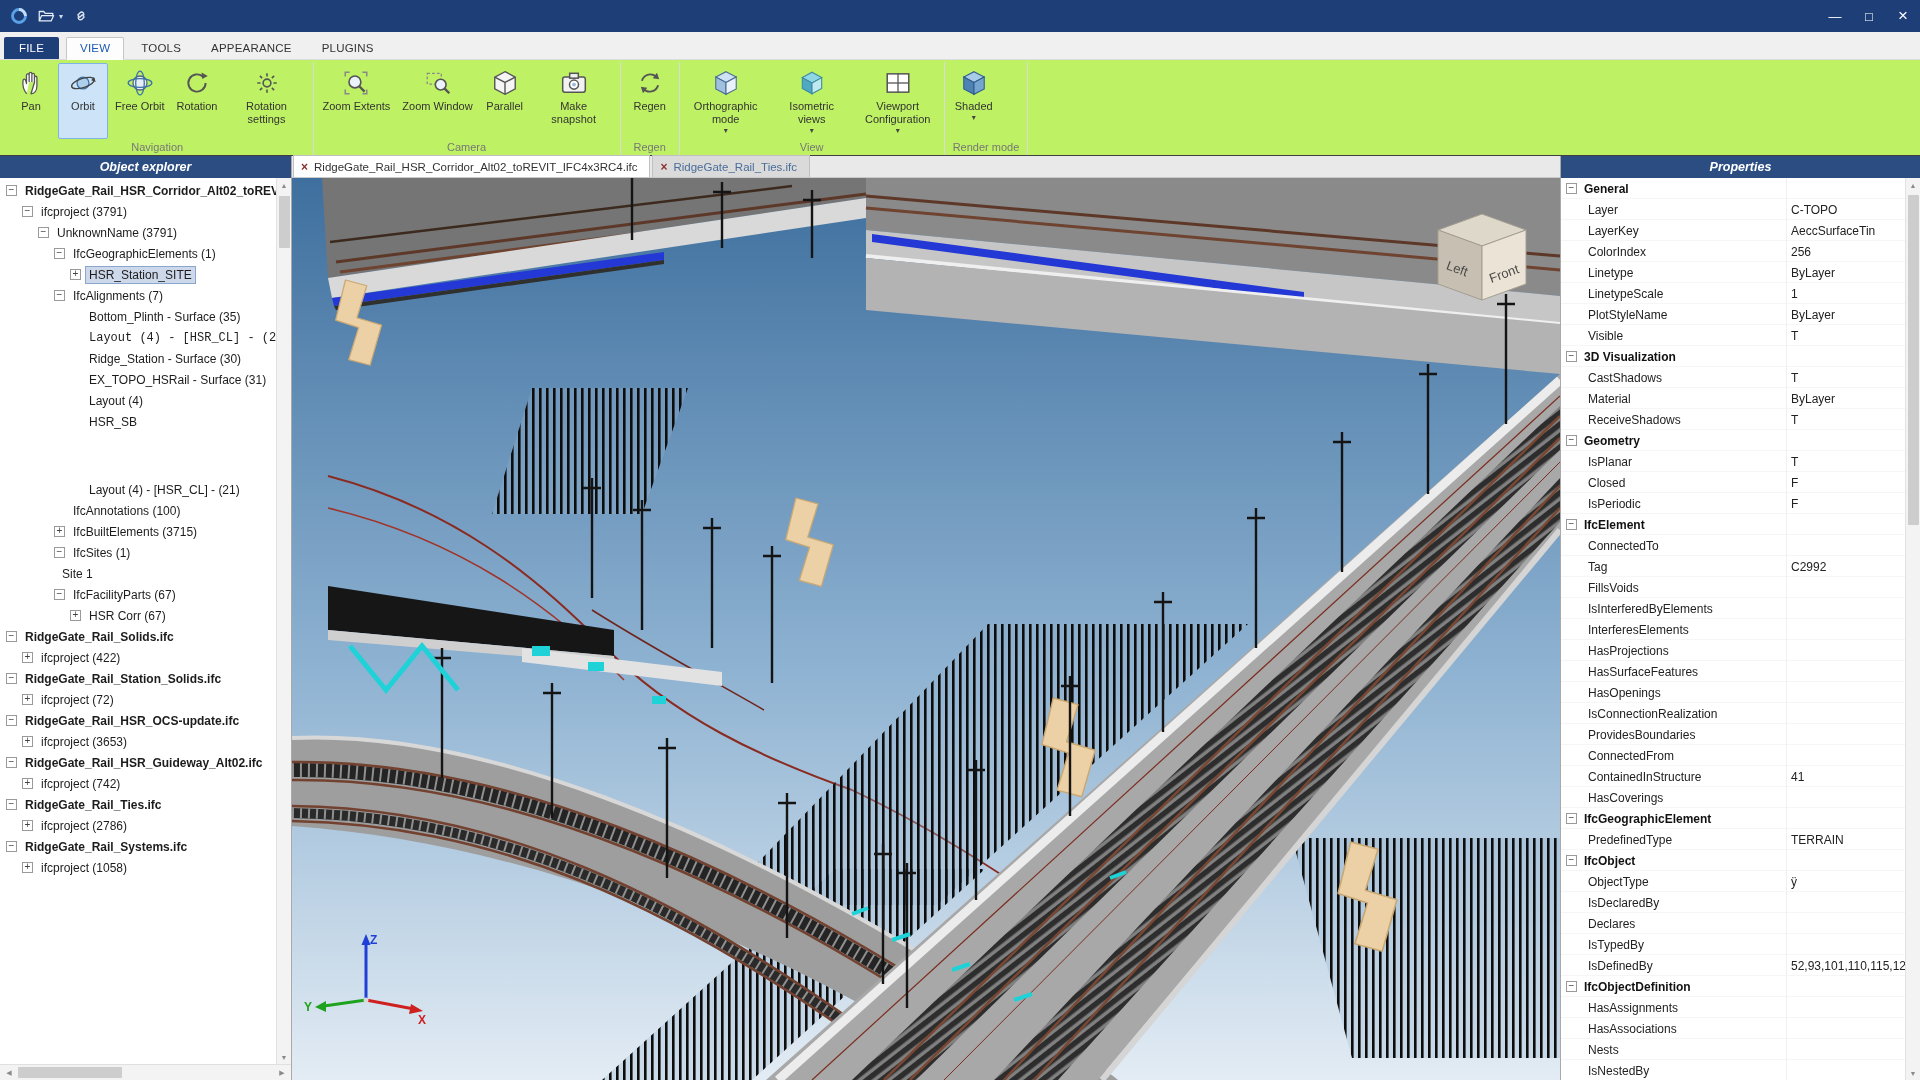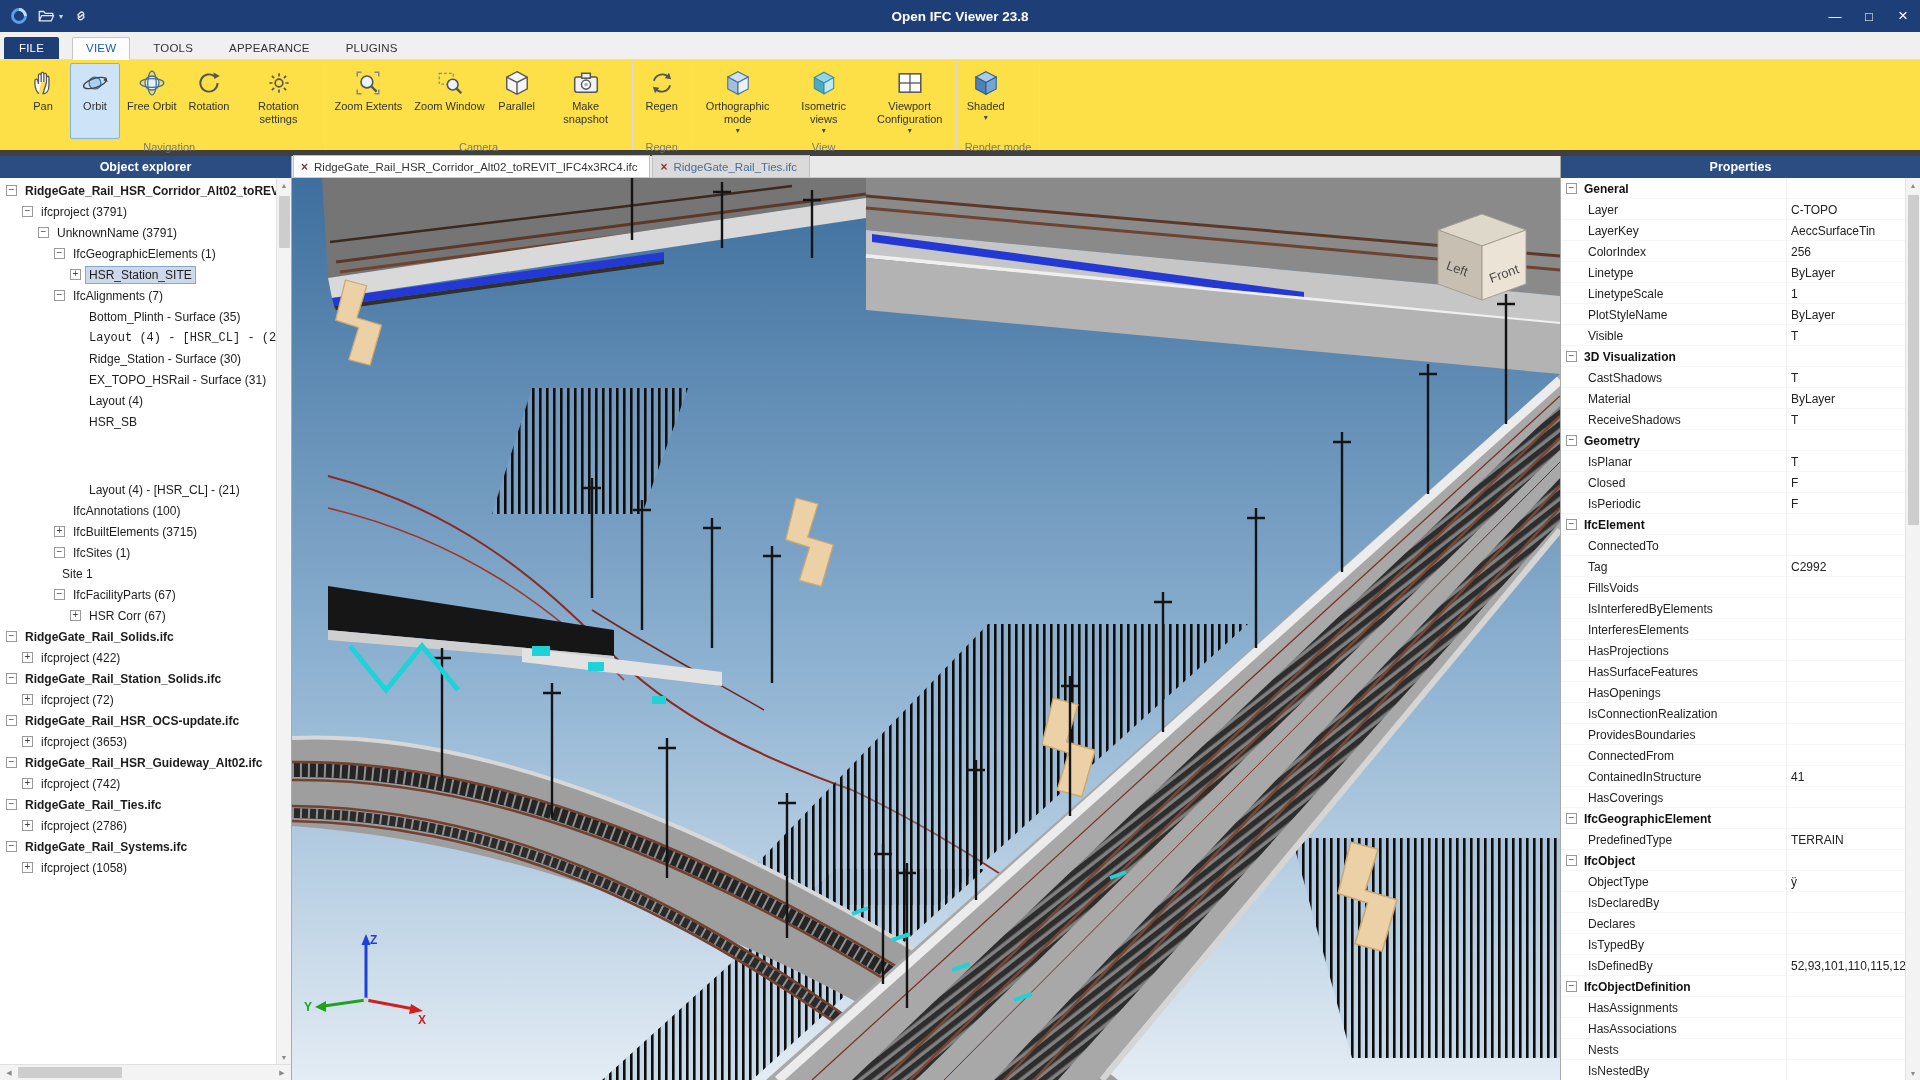--- a/index.html
+++ b/index.html
@@ -9,37 +9,37 @@
 
 .titlebar{height:32px;flex:0 0 32px;background:var(--c-titlebar,#1e3e78);display:flex;align-items:center;padding-left:10px;position:relative;color:#fff;}
 .tb-left{display:flex;align-items:center;gap:9px;z-index:1;}
 .tb-ic svg{display:block;width:18px;height:18px;}
 .tb-caret{font-size:8px;color:#cfd9ea;margin-left:-5px;}
 .tb-title{position:absolute;left:0;right:0;text-align:center;font-size:13.5px;font-weight:bold;}
 .tb-right{margin-left:auto;display:flex;z-index:1;}
 .winbtn{width:34px;height:32px;display:flex;align-items:center;justify-content:center;font-size:13px;color:#fff;}
 .winbtn.close{font-size:17px;}
 
-.menubar{height:28px;flex:0 0 28px;background:#f0f0f0;border-bottom:1px solid #dcdcdc;display:flex;align-items:flex-end;padding:3px 0 0 4px;gap:10px;}
+.menubar{height:28px;flex:0 0 28px;background:#f0f0f0;border-bottom:1px solid #dcdcdc;display:flex;align-items:flex-end;padding:3px 0 0 4px;gap:4px;}
 .mtab{padding:4px 13px 5px;font-size:11.5px;color:#333;letter-spacing:.2px;}
 .mtab.file{background:var(--c-titlebar,#1e3e78);color:#fff;border-radius:2px 2px 0 0;margin-right:3px;padding:5px 15px;}
 .mtab.active{background:#fdfdfd;border:1px solid #c6c6c6;border-bottom-color:#fdfdfd;color:#1d5bb0;margin-bottom:-1px;border-radius:2px 2px 0 0;}
 
-.ribbon{height:96px;flex:0 0 96px;background:#fde047;border-bottom:6px solid #404040;display:flex;align-items:stretch;padding:2px 0 0 14px;}
+.ribbon{height:96px;flex:0 0 96px;background:#bef264;border-bottom:1px solid #404040;display:flex;align-items:stretch;padding:2px 0 0 2px;}
 .rgroup{display:flex;flex-direction:column;border-right:1px solid #dadada;padding:1px 4px 0;}
 .rbtns{flex:1;display:flex;align-items:flex-start;gap:2px;}
 .rbtn{min-width:50px;max-width:84px;height:76px;display:flex;flex-direction:column;align-items:center;padding:5px 4px 0;border:1px solid transparent;border-radius:2px;text-align:center;}
 .rbtn.active{background:var(--c-activebtn,#cce3f8);border-color:var(--c-activebtnborder,#7fb3e3);}
 .ricon,.ricon svg{width:28px;height:28px;display:block;}
 .rlabel{font-size:11px;color:#333;line-height:1.18;margin-top:3px;}
 .rcaret{font-size:8px;color:#444;line-height:1;margin-top:1px;}
 .rgl{text-align:center;font-size:11px;color:#777;padding:2px 4px 3px;}
 
 .main{flex:1;display:grid;grid-template-columns:292px 1fr 360px;min-height:0;}
-.phead{height:22px;flex:0 0 22px;background:var(--c-panelhead,#2b4d82);color:#fff;font-size:12.5px;font-weight:bold;display:flex;align-items:center;justify-content:center;}
+.phead{height:22px;flex:0 0 22px;background:var(--c-panelhead,#2b4d82);color:#fff;font-size:12.5px;font-weight:bold;display:flex;align-items:center;justify-content:center;font-style:italic;}
 
 .explorer{background:#fff;border-right:1px solid #a9a9a9;display:flex;flex-direction:column;min-height:0;}
 .treewrap{flex:1;position:relative;overflow:hidden;}
 .tree{position:absolute;top:0;left:0;right:15px;bottom:0;padding-top:2px;overflow:hidden;}
 .trow{height:21px;display:flex;align-items:center;font-size:12px;color:#1c1c1c;white-space:nowrap;}
 .trow.bold{font-weight:bold;}
 .exp{flex:0 0 11px;width:11px;height:11px;border:1px solid #9a9a9a;background:#fff;font-size:10px;line-height:8px;text-align:center;margin-right:5px;color:#444;font-weight:normal;}
 .expph{flex:0 0 16px;}
 .tlabel{padding:1px 3px;}
 .trow.sel .tlabel{background:var(--c-select,#cdd8ea);outline:1px solid #8aa7cd;}
@@ -70,21 +70,20 @@
 .pval{flex:1;white-space:nowrap;overflow:hidden;padding-left:4px;}
 .pvsb{flex:0 0 15px;background:#f3f3f3;border-left:1px solid #e2e2e2;display:flex;flex-direction:column;align-items:center;}
 .pthumb{width:11px;height:330px;background:#cdcdcd;margin-top:3px;border-radius:1px;}
 </style>
 </head>
 <body>
 
 <div class="app">
 
   <div class="titlebar">
-    <div class="tb-title">Open IFC Viewer 23.8</div>
     <div class="tb-left">
       <span class="tb-ic">
           <svg viewBox="0 0 20 20">
             <circle cx="10" cy="10" r="7.2" fill="none" stroke="#5aa2e8" stroke-width="3.2"></circle>
             <path d="M10 2.8 a7.2 7.2 0 0 1 7.2 7.2" fill="none" stroke="#c3ddf6" stroke-width="3.2"></path>
           </svg>
         </span>
       <span class="tb-ic">
           <svg viewBox="0 0 20 20">
             <path d="M2.5 15.5 V5 h5 l1.6 2 h8.4 v2.5 M2.5 15.5 l2.6-6 h13.4 l-2.8 6 Z" fill="none" stroke="#e4ebf5" stroke-width="1.4" stroke-linejoin="round"></path>

